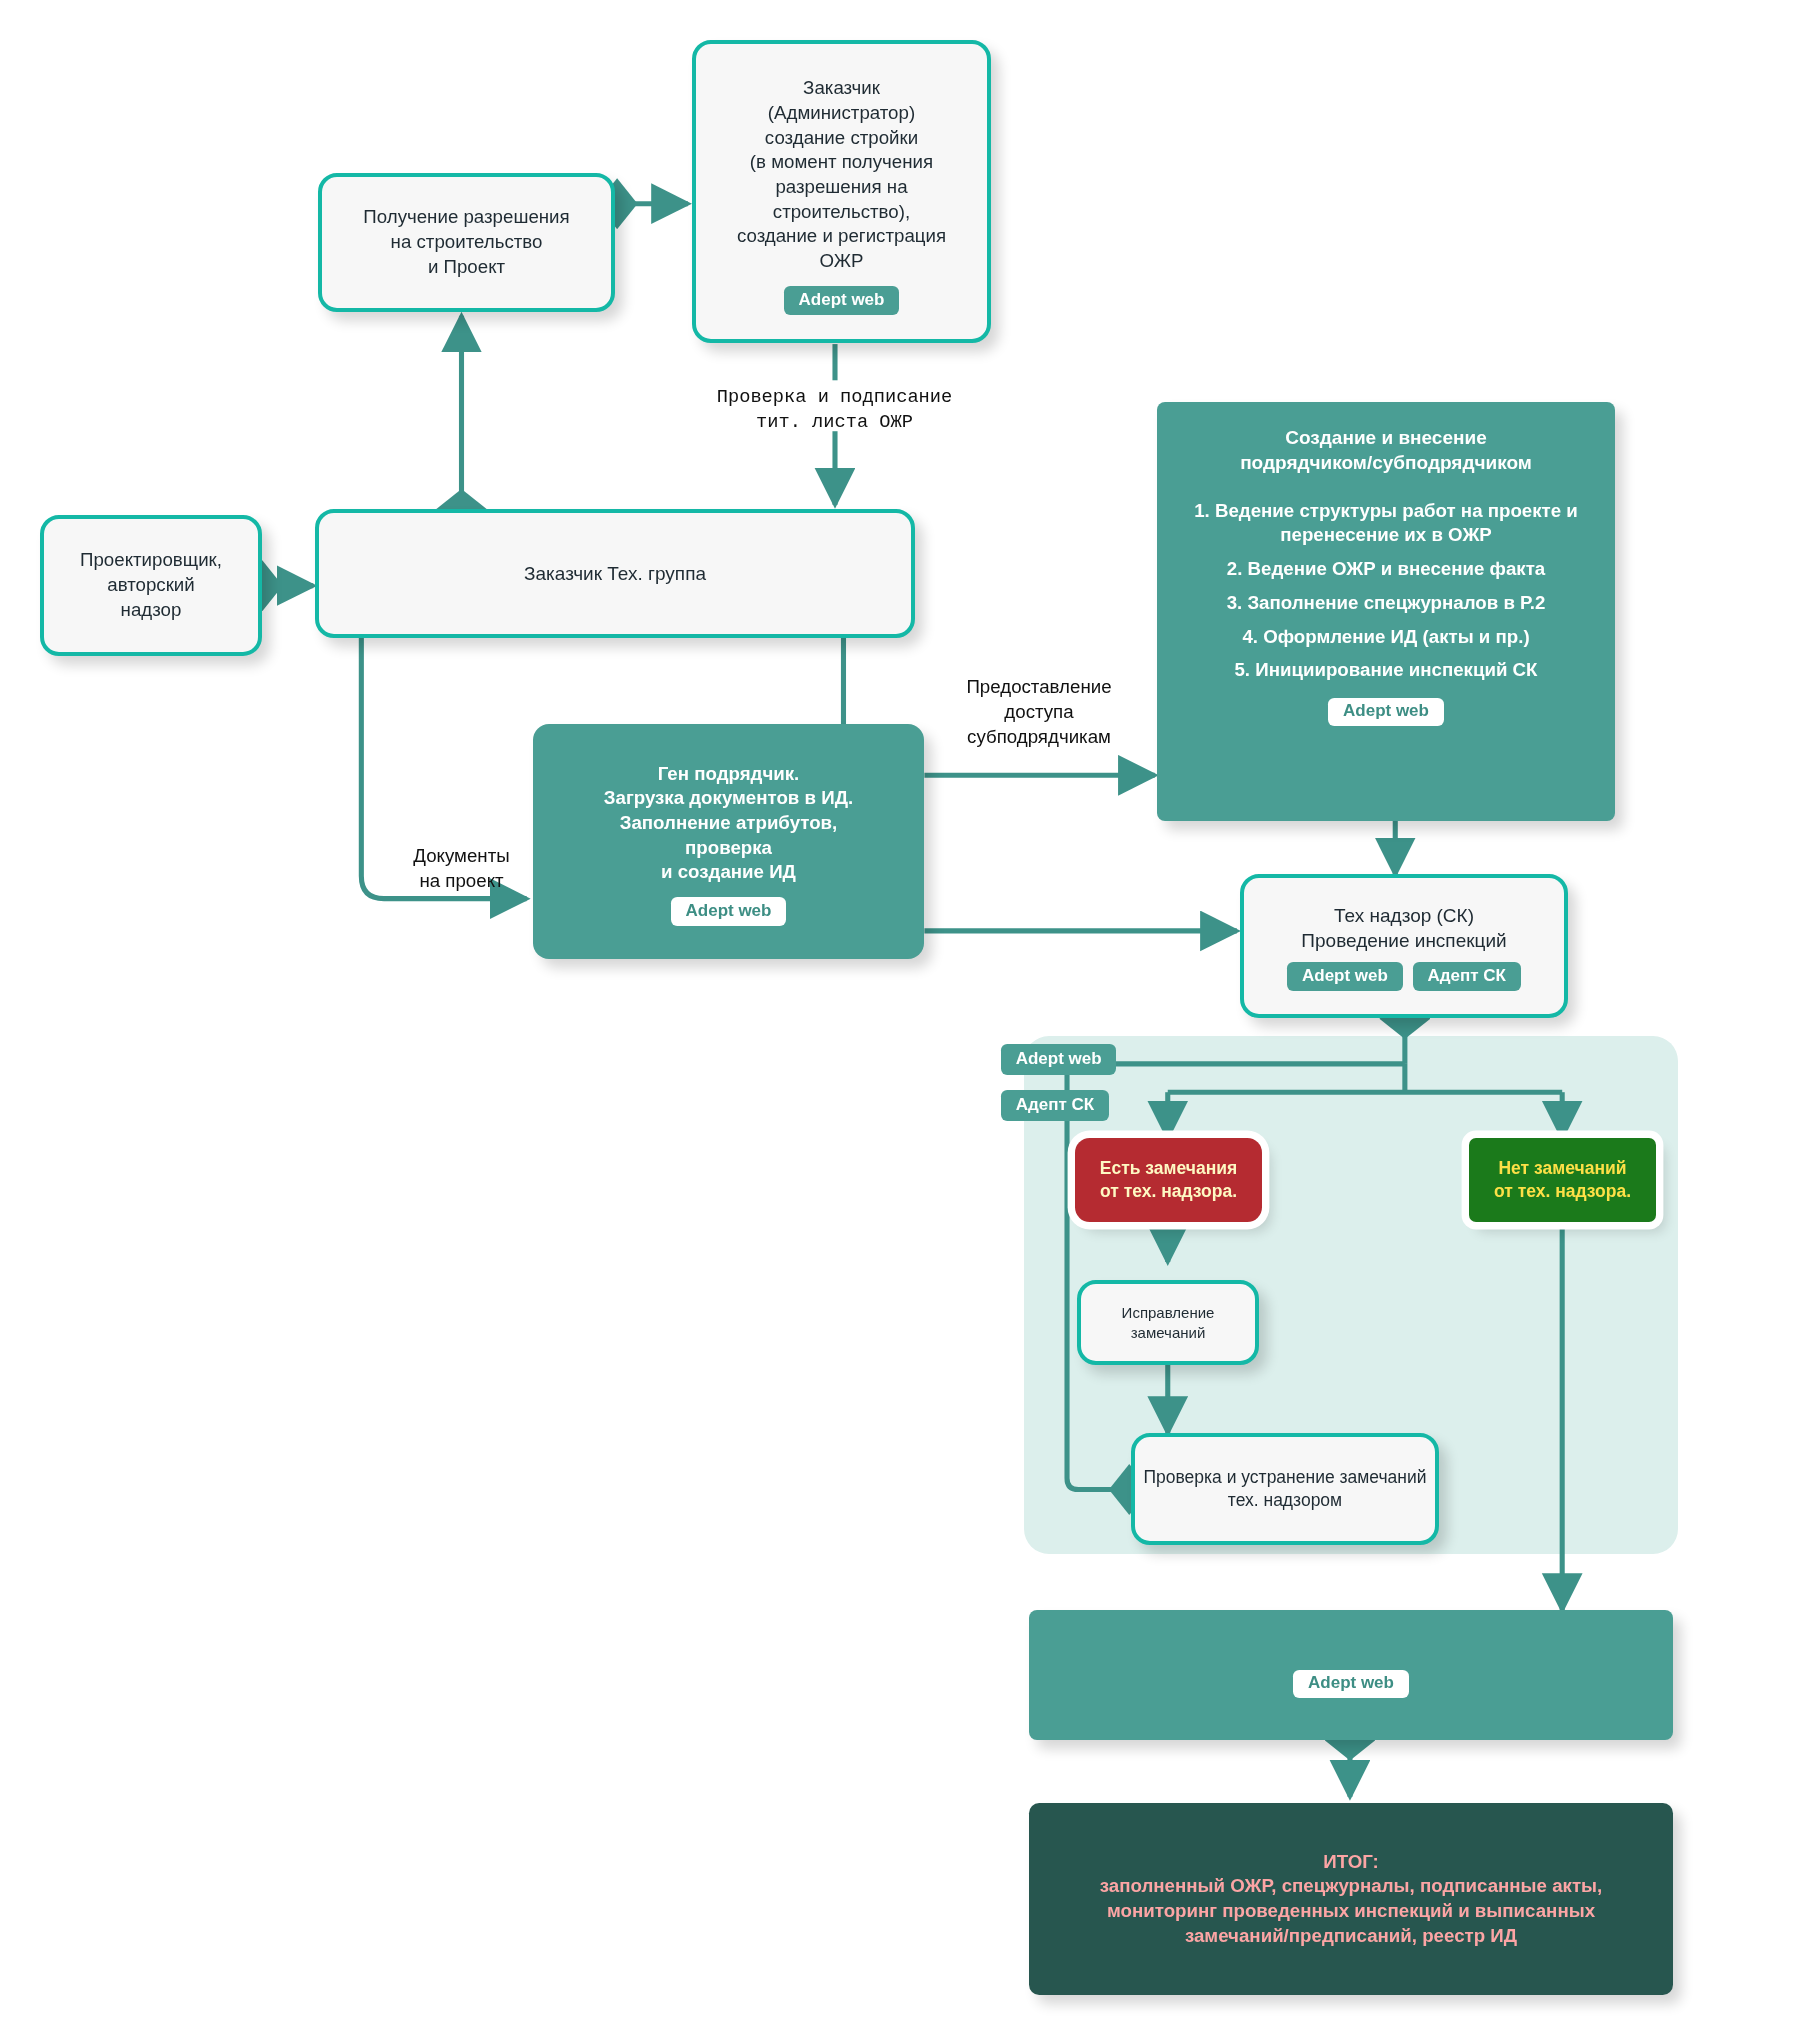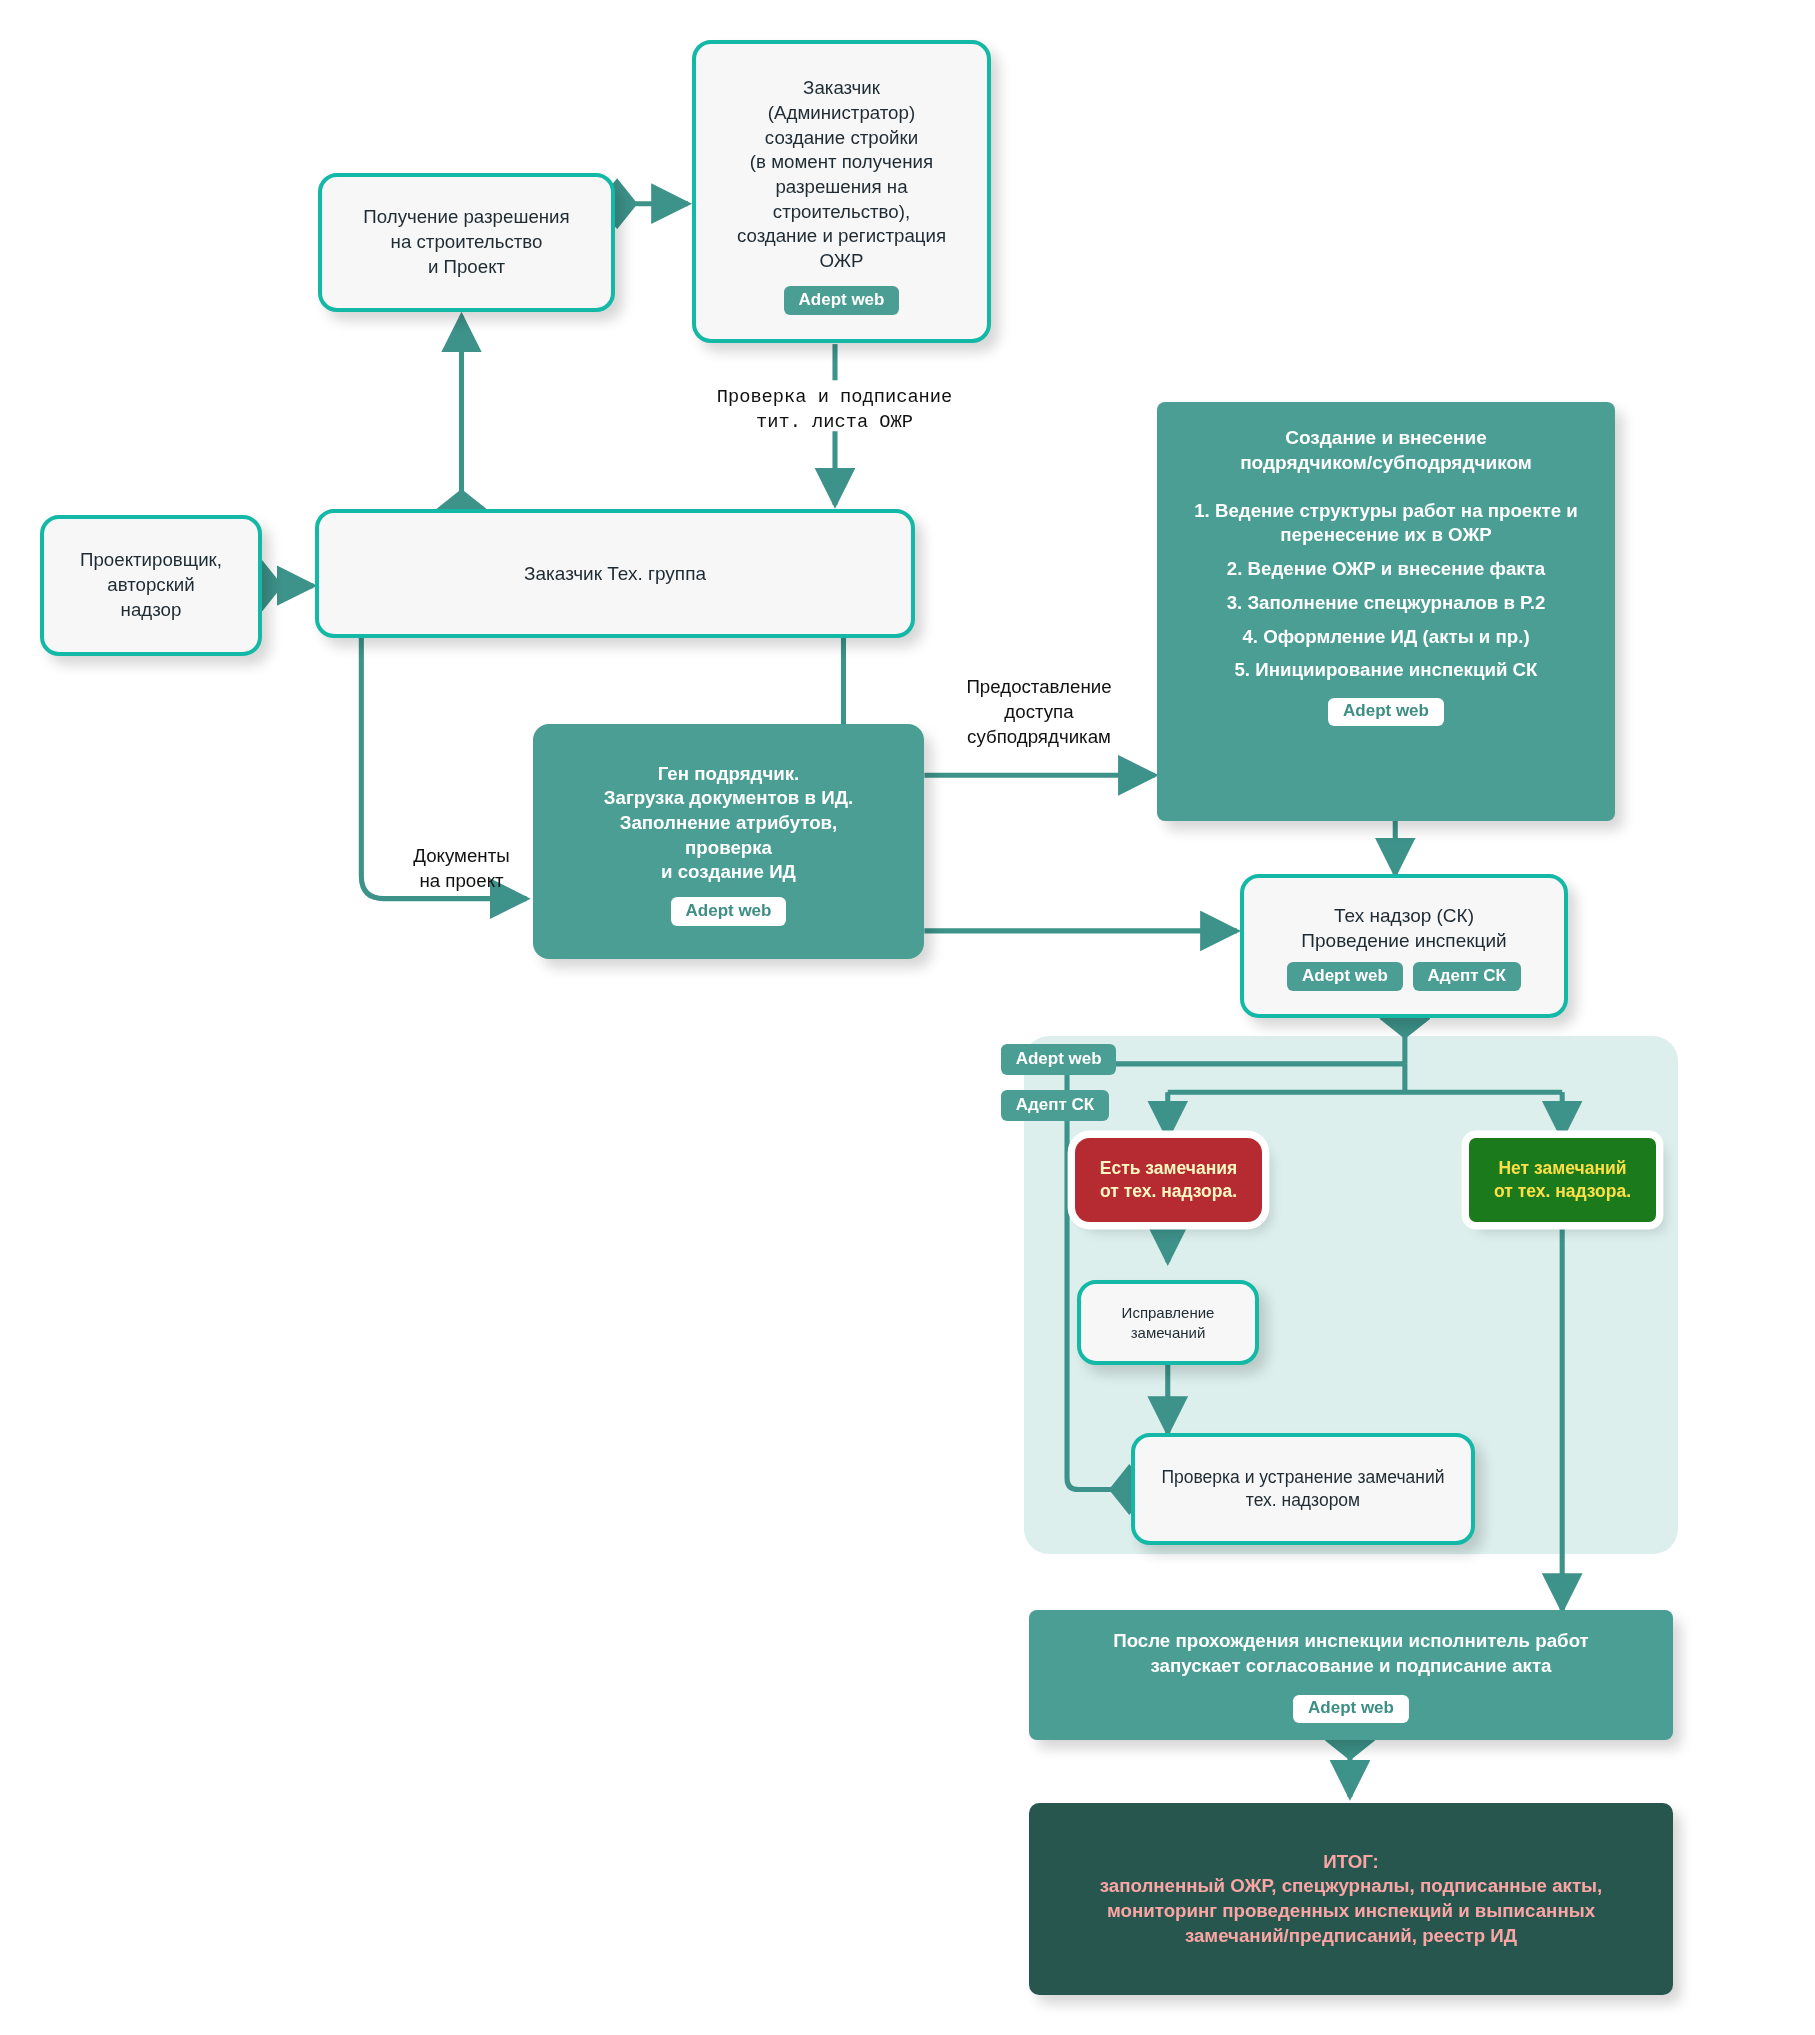--- a/index.html
+++ b/index.html
@@ -234,28 +234,26 @@
   <div class="node green" style="left:1469px;top:1138px;width:187px;height:84px;font-size:17.5px;">
     <span class="nodetext">Нет замечаний
 от тех. надзора.</span>
   </div>
 
   <div class="node plain" style="left:1077px;top:1280px;width:182px;height:85px;font-size:15px;">
     <span class="nodetext">Исправление
 замечаний</span>
   </div>
 
-  <div class="node plain" style="left:1131px;top:1433px;width:344px;height:112px;font-size:17.5px;">
+  <div class="node plain" style="left:1131px;top:1433px;width:308px;height:112px;font-size:17.5px;">
     <span class="nodetext">Проверка и устранение замечаний
 тех. надзором</span>
   </div>
 
   <div class="node teal" style="left:1029px;top:1610px;width:644px;height:130px;font-size:18.7px;padding:8px 11.3px 5.7px 11.3px;">
-    <span class="nodetext">После прохождения инспекции исполнитель работ
-запускает согласование и подписание акта</span>
     <div class="badge-wrap" style="margin-top:16px;">
       <span class="badge onteal" style="font-size:17px;">Adept web</span>
     </div>
   </div>
 
   <div class="node darkteal" style="left:1029px;top:1803px;width:644px;height:192px;font-size:18.7px;padding:6.8px 11.3px;">
     <span class="nodetext">ИТОГ:</span>
     <span class="nodetext">заполненный ОЖР, спецжурналы, подписанные акты,
 мониторинг проведенных инспекций и выписанных
 замечаний/предписаний, реестр ИД</span>

